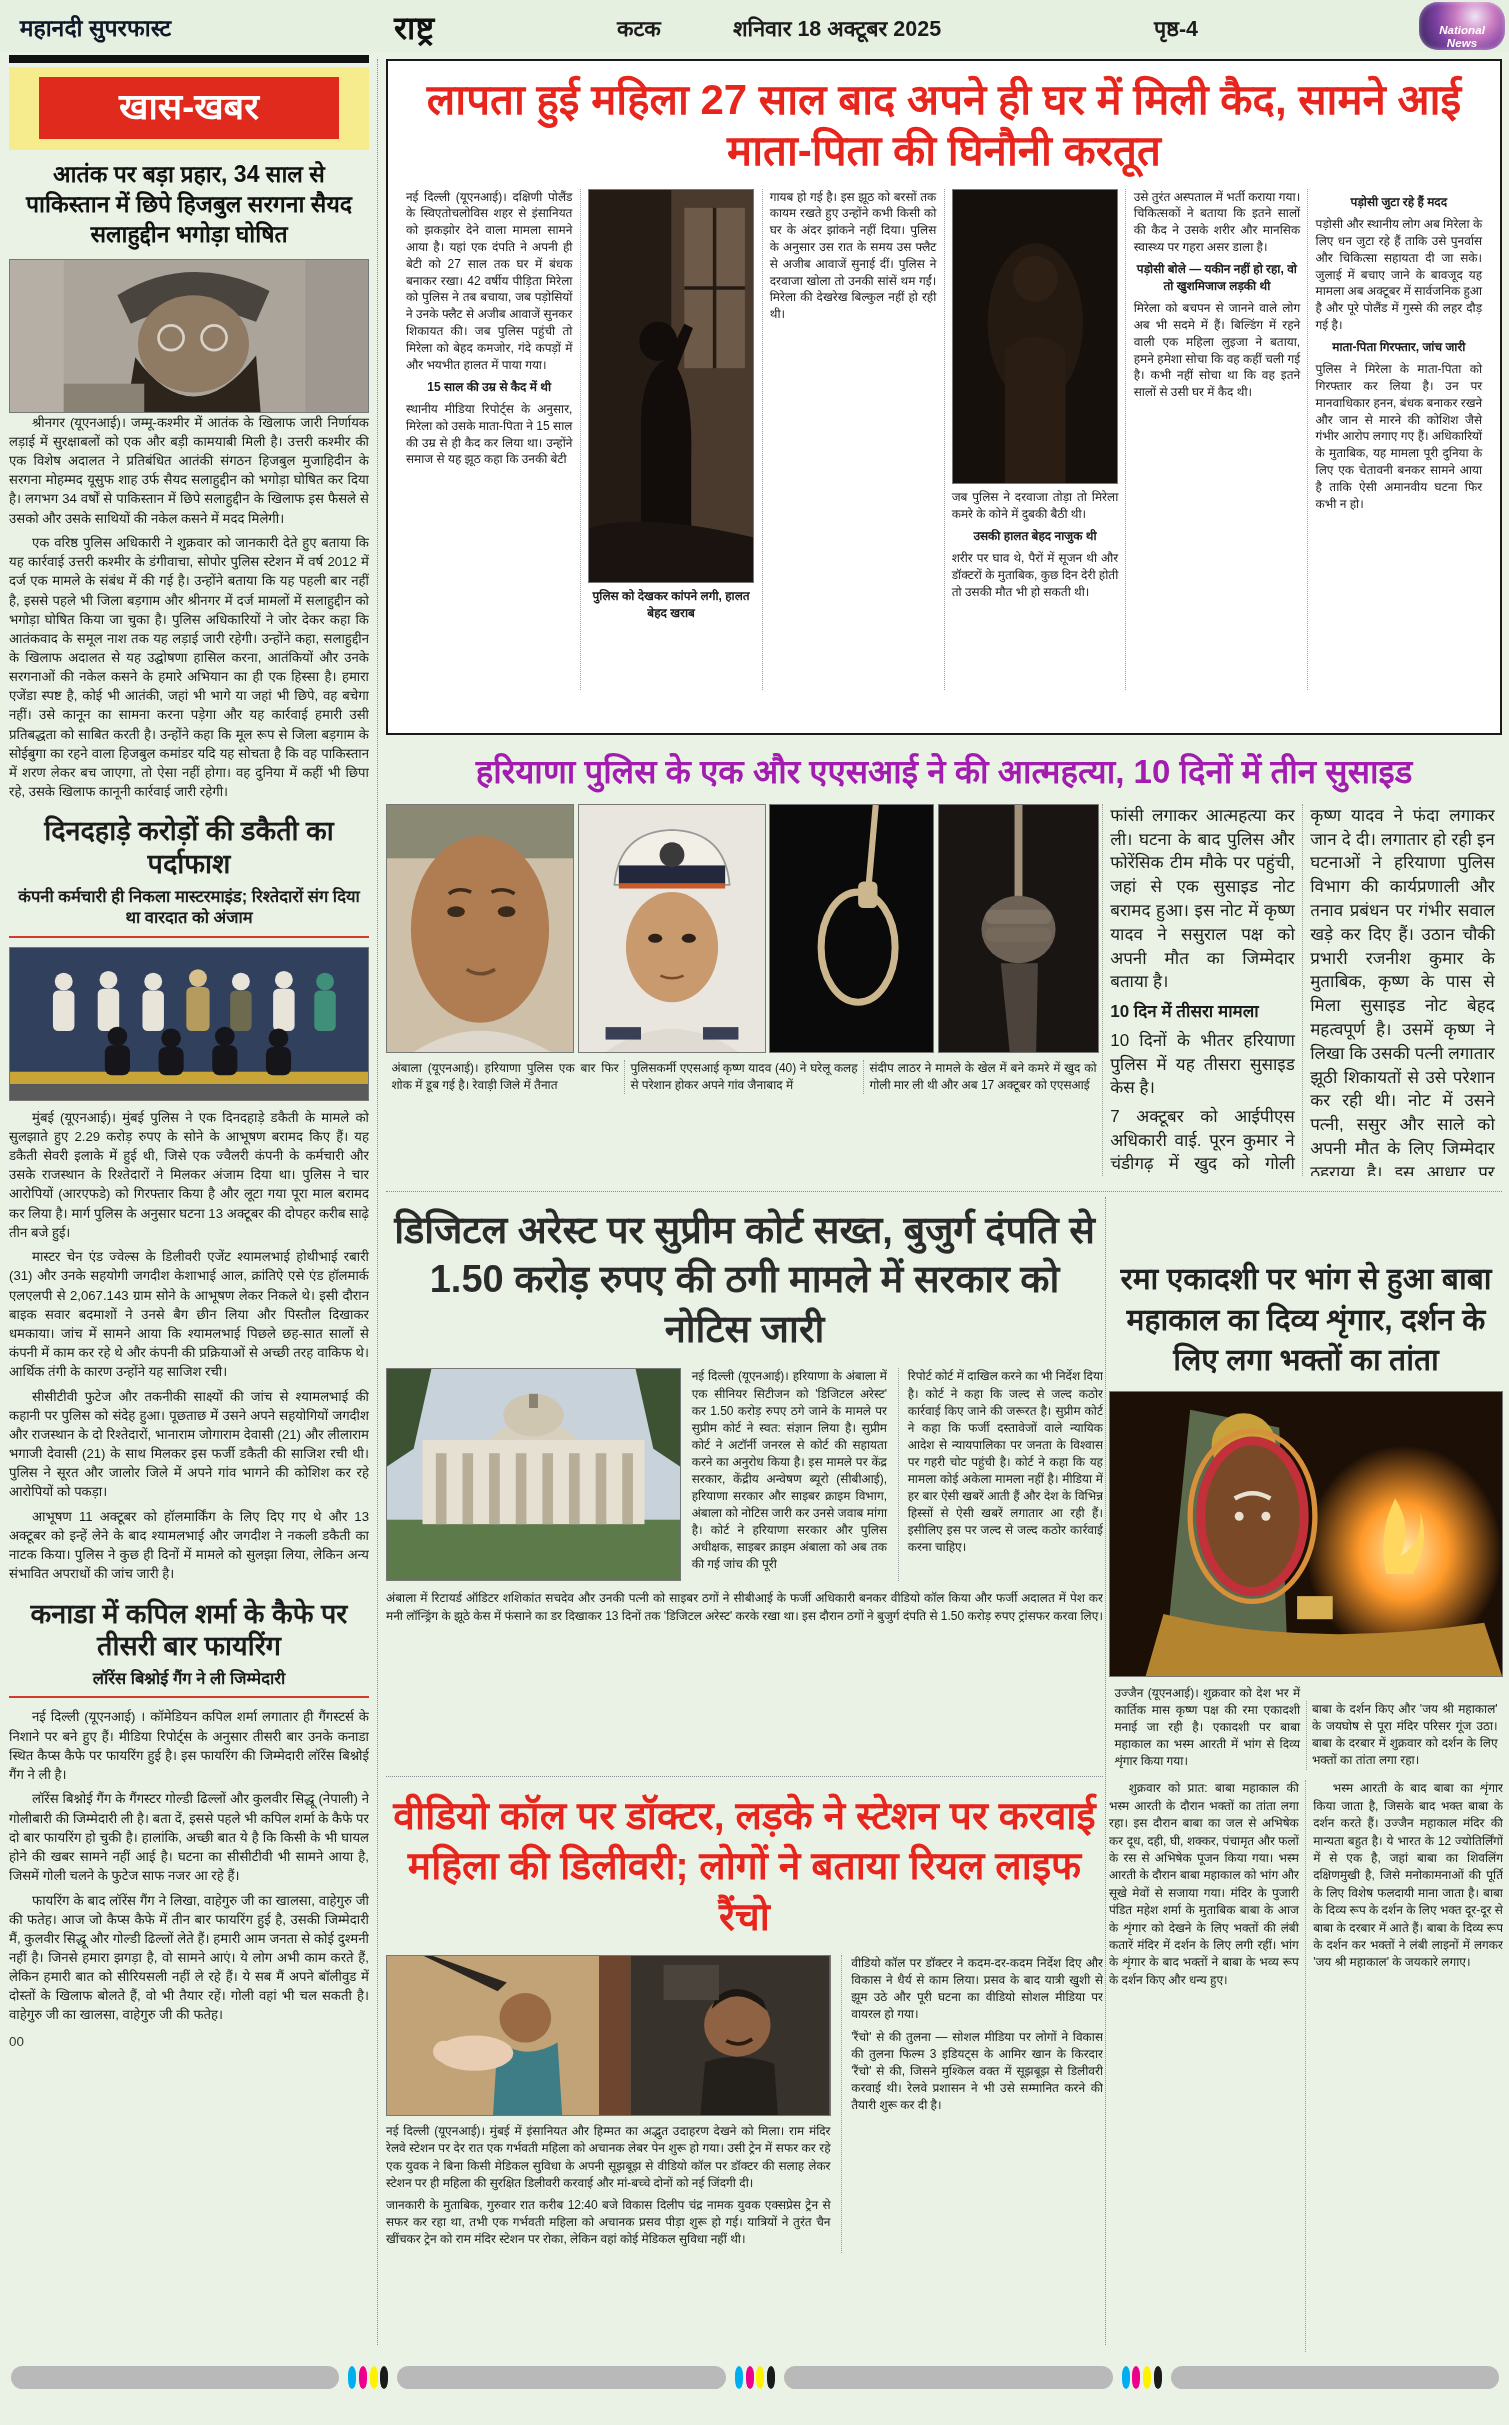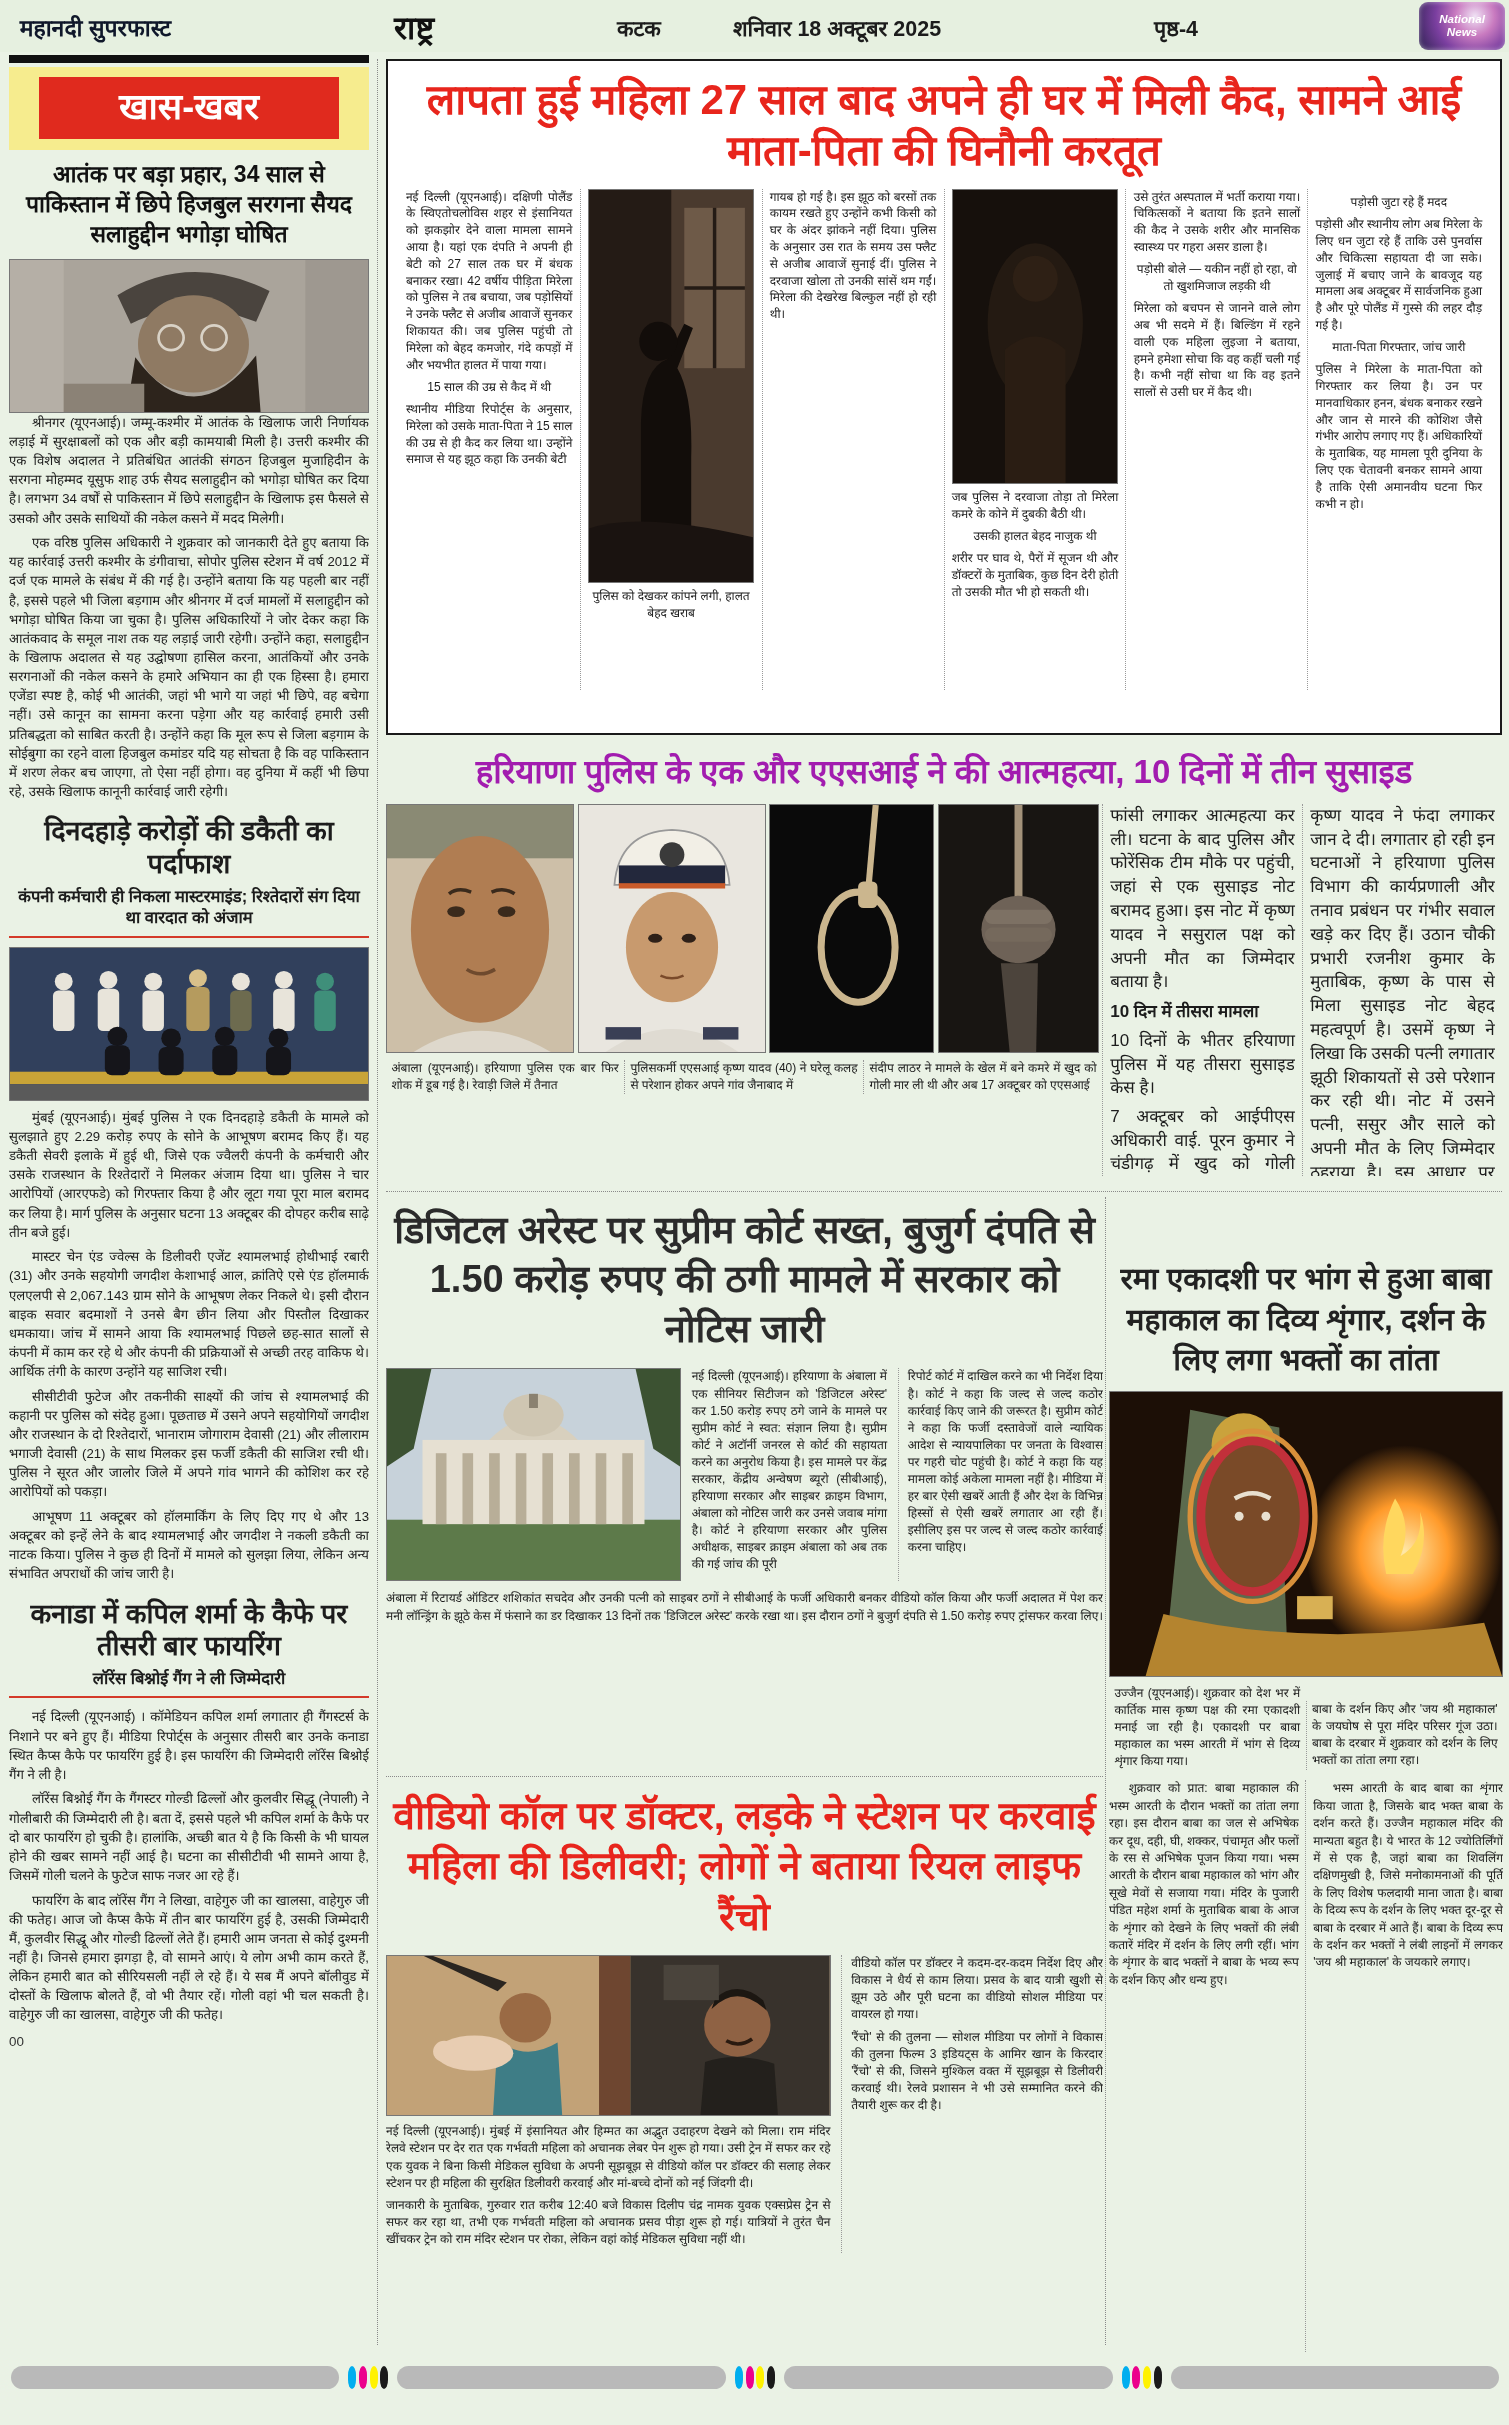--- a/index.html
+++ b/index.html
@@ -13,23 +13,23 @@
     overflow:hidden;
   }
   
   .masthead { position:absolute; left:0; top:0; width:1510px; height:52px; background:#e6f0e0; }
   .masthead .paper { position:absolute; left:19.7px; top:10.7px; font-size:23px; font-weight:800; color:#0f172a; }
   .masthead .section { position:absolute; left:394px; top:5.4px; font-size:32px; font-weight:800; color:#111; }
   .masthead .city { position:absolute; left:617px; top:12.5px; font-size:21.5px; font-weight:700; }
   .masthead .dateline { position:absolute; left:733px; top:12.5px; font-size:21.5px; font-weight:700; }
   .masthead .pageno { position:absolute; left:1154px; top:12.5px; font-size:21.5px; font-weight:700; }
   .logo {
-    position:absolute; left:1419px; top:1.8px; width:86px; height:48px; border-radius:9px;
+    position:absolute; left:1419px; top:1.8px; width:86px; height:48px; border-radius:19px;
     background:radial-gradient(circle at 65% 30%, #f0e3f5 0%, #c97bc0 30%, #7b3fa0 60%, #2d2250 100%);
-    display:flex; flex-direction:column; align-items:center; justify-content:center;
+    display:flex; flex-direction:column; align-items:center; justify-content:flex-end;
     color:#fff; font-style:italic; font-weight:700; font-size:11.6px; line-height:1.1;
     box-shadow:inset 0 0 5.4px rgba(255,255,255,.5);
   }
   
   .para { text-align:justify; }
   .dotsep-v { position:absolute; border-left:1.8px dotted #8a8a8a; }
   .dotsep-h { position:absolute; border-top:1.8px dotted #8a8a8a; }
   .subhead-inline { font-weight:800; margin:5.4px 0; }
   .photo { position:relative; overflow:hidden; border:0.9px solid #777; background:#999; }
   .photo svg { position:absolute; inset:0; width:100%; height:100%; }
@@ -50,21 +50,21 @@
     position:absolute; left:386px; top:59px; width:1116px; height:676px;
     background:#fff; border:2.7px solid #1a1a1a; padding:9px 10.7px; overflow:hidden;
   }
   .mainbox .headline {
     color:#e8251c; font-weight:800; font-size:42px; line-height:1.22; text-align:center; margin:3.6px 9px 12.5px;
   }
   .mainbox .cols { display:flex; height:501px; overflow:hidden; }
   .mainbox .col { flex:1 1 0; padding:0 7.2px; font-size:12px; line-height:1.4; }
   .mainbox .col + .col { border-left:0.9px dotted #999; }
   .mainbox .col p { text-align:justify; margin-bottom:4.5px; }
-  .mainbox .sh { font-weight:400; text-align:center; margin:5.4px 0; font-size:12px; }
+  .mainbox .sh { font-weight:700; text-align:center; margin:5.4px 0; font-size:12px; }
   
   .haryana { position:absolute; left:386px; top:741px; width:1116px; height:449px; overflow:hidden; }
   .haryana .headline { color:#a21caf; font-weight:800; font-size:33px; text-align:center; margin:7.2px 0 10.7px; }
   .haryana .bodyrow { display:flex; }
   .haryana .left-part { width:716px; }
   .haryana .pics { display:flex; gap:3.6px; }
   .haryana .caps { display:flex; margin-top:7.2px; font-size:12px; line-height:1.4; }
   .haryana .caps .cap { flex:1; padding:0 5.4px; text-align:justify; }
   .haryana .caps .cap + .cap { border-left:0.9px dotted #999; }
   .haryana .right-part { flex:1; display:flex; height:372px; overflow:hidden; }

